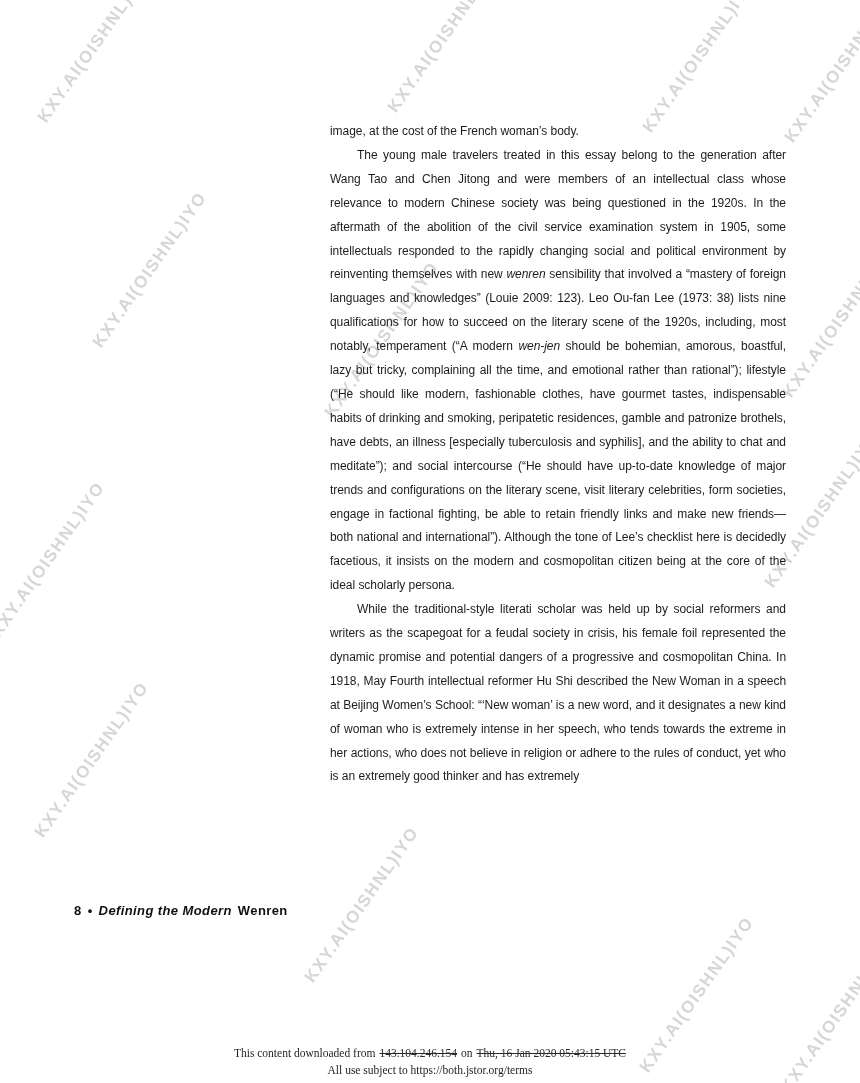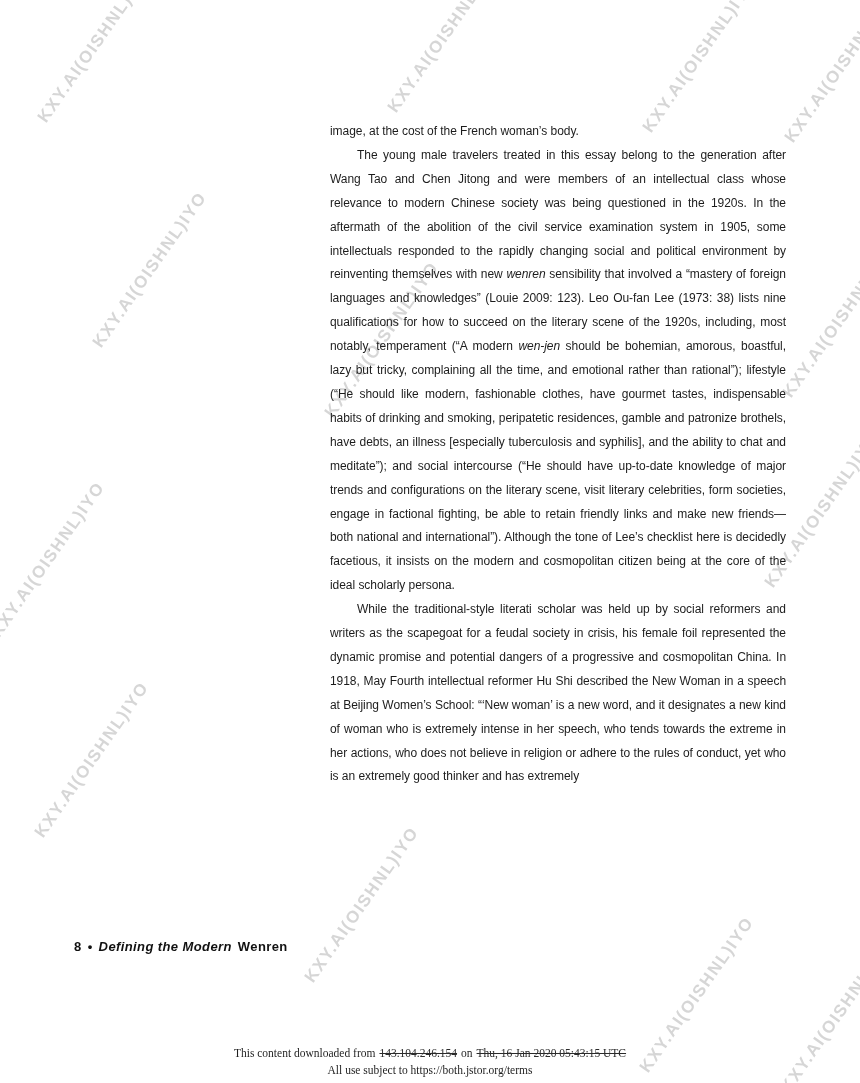--- a/index.html
+++ b/index.html
@@ -55,21 +55,21 @@
     top: 903px;
     z-index: 2;
     display: flex;
     gap: 6px;
     align-items: baseline;
     font-size: 13px;
     font-weight: bold;
     color: #111111;
     letter-spacing: 0.4px;
   }
-  .running-footer .it { font-style: italic; margin-top: 36px; }
+  .running-footer .it { font-style: italic; }
   
   .jstor {
     position: absolute;
     left: 0;
     right: 0;
     top: 1045px;
     z-index: 2;
     text-align: center;
     font-family: "Liberation Serif", serif;
     font-size: 11.5px;

